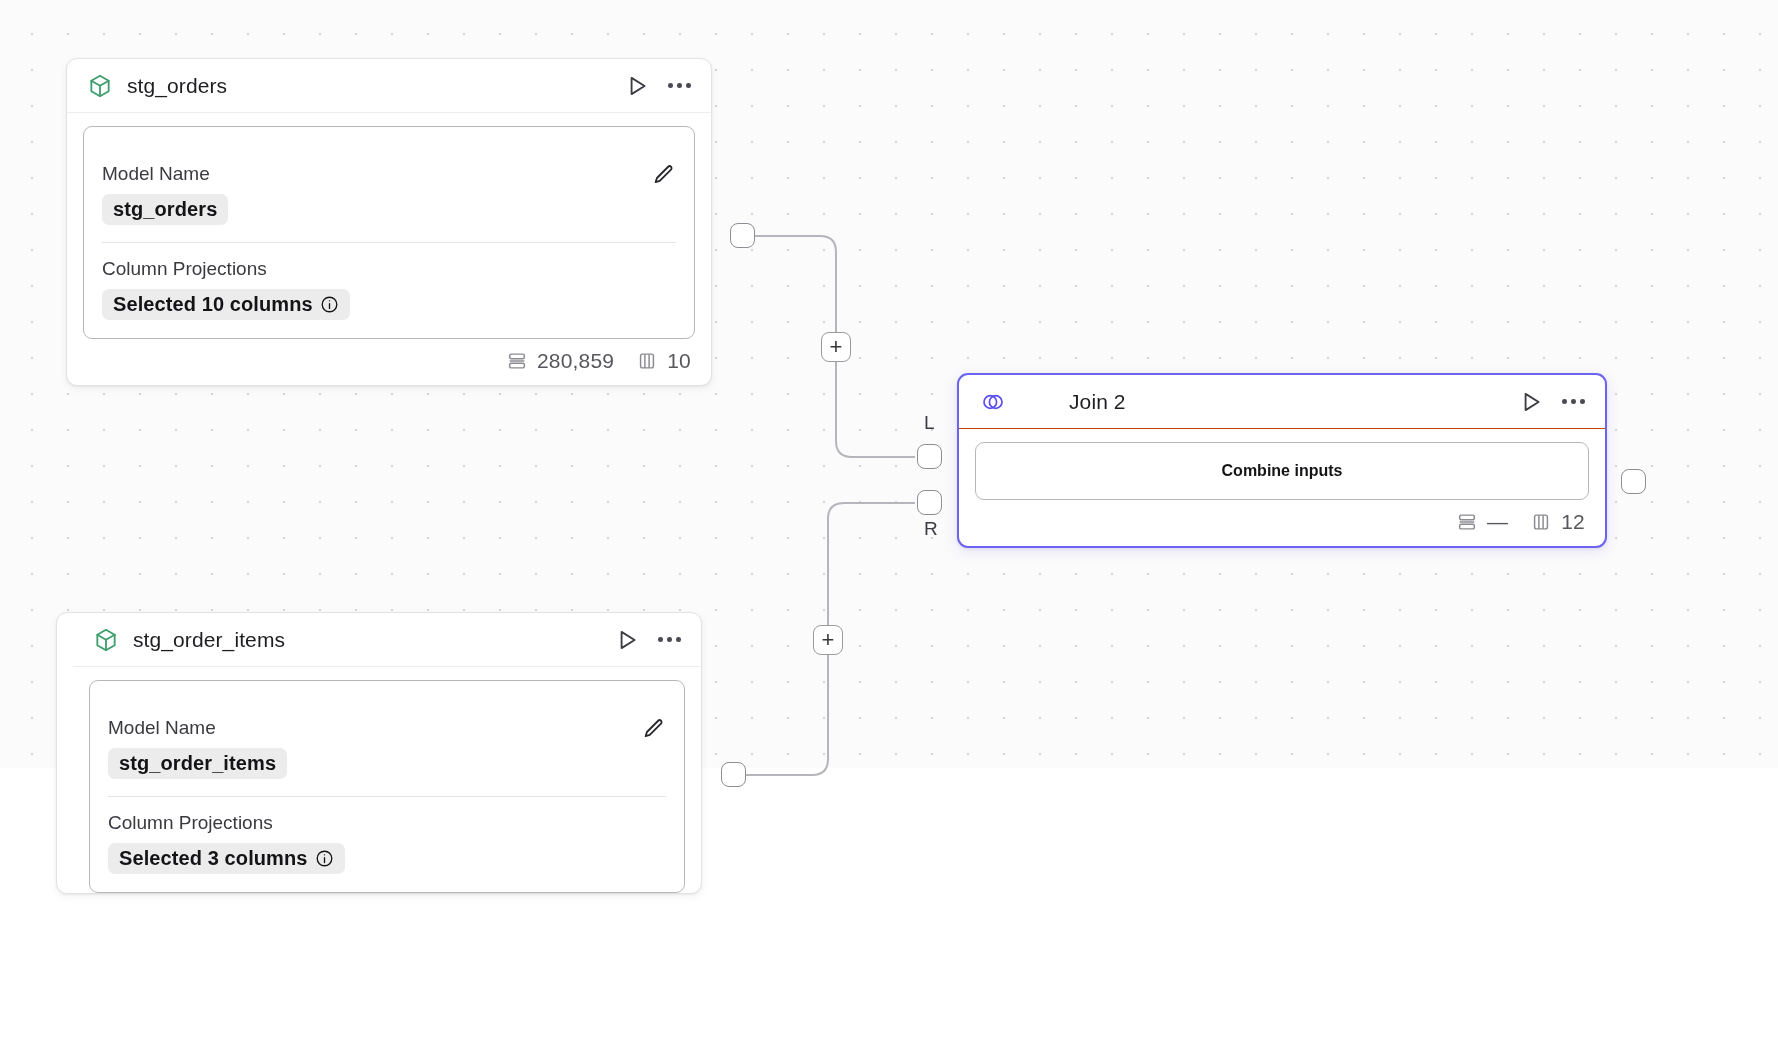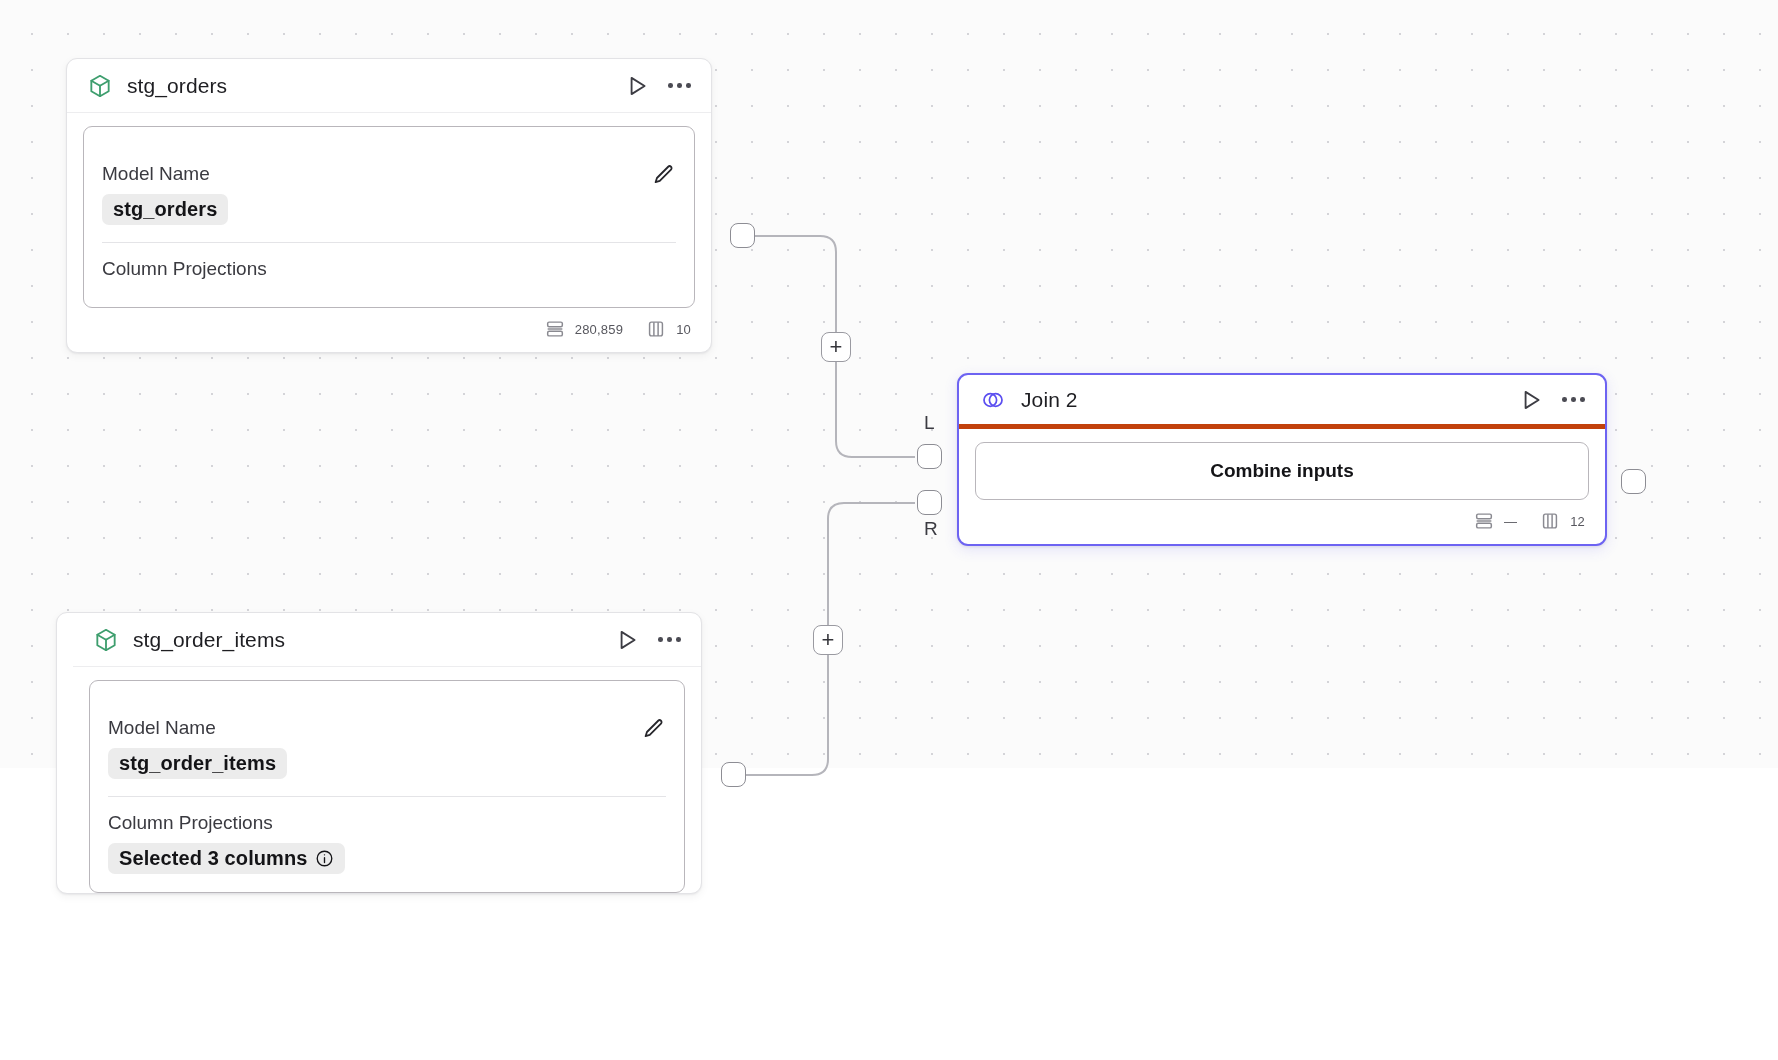--- a/index.html
+++ b/index.html
@@ -29,21 +29,21 @@
   .node.selected {
     border: 2.5px solid #6d63f2;
     box-shadow: 0 1px 3px rgba(16,18,28,.08), 0 4px 14px rgba(80,70,230,.13);
   }
   .node-head {
     display: flex; align-items: center;
     height: 54px;
     padding: 0 18px 0 20px;
     border-bottom: 1px solid #ededef;
   }
-  .node.selected .node-head { border-bottom: 5px solid #c2410c; }
+  .node.selected .node-head { border-bottom: 1px solid #c2410c; gap: 48px; }
   .node-icon { display: flex; align-items: center; margin-right: 14px; }
   .node-title {
     font-size: 21px; color: #1e1e22; letter-spacing: .1px; flex: 1;
     white-space: nowrap; overflow: hidden; text-overflow: ellipsis;
   }
   .head-actions { display: flex; align-items: center; gap: 16px; }
   .icon-btn { display: flex; align-items: center; justify-content: center; cursor: pointer; }
   .dots { display: flex; gap: 4.5px; align-items: center; padding: 6px 2px; }
   .dots i { width: 4.6px; height: 4.6px; border-radius: 50%; background: #4b4b53; display: block; }
 
@@ -61,32 +61,32 @@
     font-size: 20px; font-weight: 700; color: #141417;
     letter-spacing: .1px;
   }
   .divider { height: 1px; background: #e4e4e7; margin: 17px 0 15px 0; }
   .panel-head { display: flex; align-items: flex-start; justify-content: space-between; margin-top: 20px; }
 
   .node-foot {
     display: flex; align-items: center; justify-content: flex-end;
     gap: 9px;
     padding: 10px 20px 12px 0;
-    font-size: 13px; color: #6a6a72;
+    font-size: 21px; color: #6a6a72;
   }
   .stat { display: flex; align-items: center; gap: 9px; }
   .stat + .stat { margin-left: 13px; }
   .stat-val { color: #57575e; letter-spacing: .2px; }
 
   .combine-box {
     border: 1px solid #b9b6bb;
     border-radius: 9px;
     height: 58px;
     display: flex; align-items: center; justify-content: center;
-    font-size: 19px; font-weight: 700; color: #141417;
+    font-size: 16px; font-weight: 700; color: #141417;
     cursor: pointer;
   }
 
   
   .port {
     position: absolute;
     width: 25px; height: 25px;
     background: #ffffff;
     border: 1.6px solid #8d8d94;
     border-radius: 8px;
@@ -150,20 +150,28 @@
             <span class="chip">stg_orders</span>
           </div>
           <span class="icon-btn">
             <svg width="25" height="25" viewBox="0 0 24 24" fill="none" stroke="#26262b" stroke-width="1.7" stroke-linejoin="round" stroke-linecap="round">
               <path d="M16.5 3.6a1.9 1.9 0 0 1 2.7 2.7L8.4 17.1 4.4 18.4l1.3-4z"></path>
             </svg>
           </span>
         </div>
         <div class="divider"></div>
         <div class="field-label">Column Projections</div>
+        <span class="chip">
+          <span>Selected 10 columns</span>
+          <svg width="19" height="19" viewBox="0 0 24 24" fill="none" stroke="#141417" stroke-width="1.7">
+            <circle cx="12" cy="12" r="9.2"></circle>
+              <path d="M12 11v6" stroke-linecap="round"></path>
+              <circle cx="12" cy="7.4" r=".9" fill="#141417" stroke="none"></circle>
+          </svg>
+        </span>
       </div>
     </div>
     <div class="node-foot">
       <span class="stat">
         <svg width="22" height="22" viewBox="0 0 24 24" fill="none" stroke="#8a8a91" stroke-width="1.6" stroke-linejoin="round">
           <rect x="4" y="4.5" width="16" height="5" rx="1.6"></rect>
             <rect x="4" y="14.5" width="16" height="5" rx="1.6"></rect>
             <path d="M4 12h16"></path>
         </svg>
         <span class="stat-val">280,859</span>

